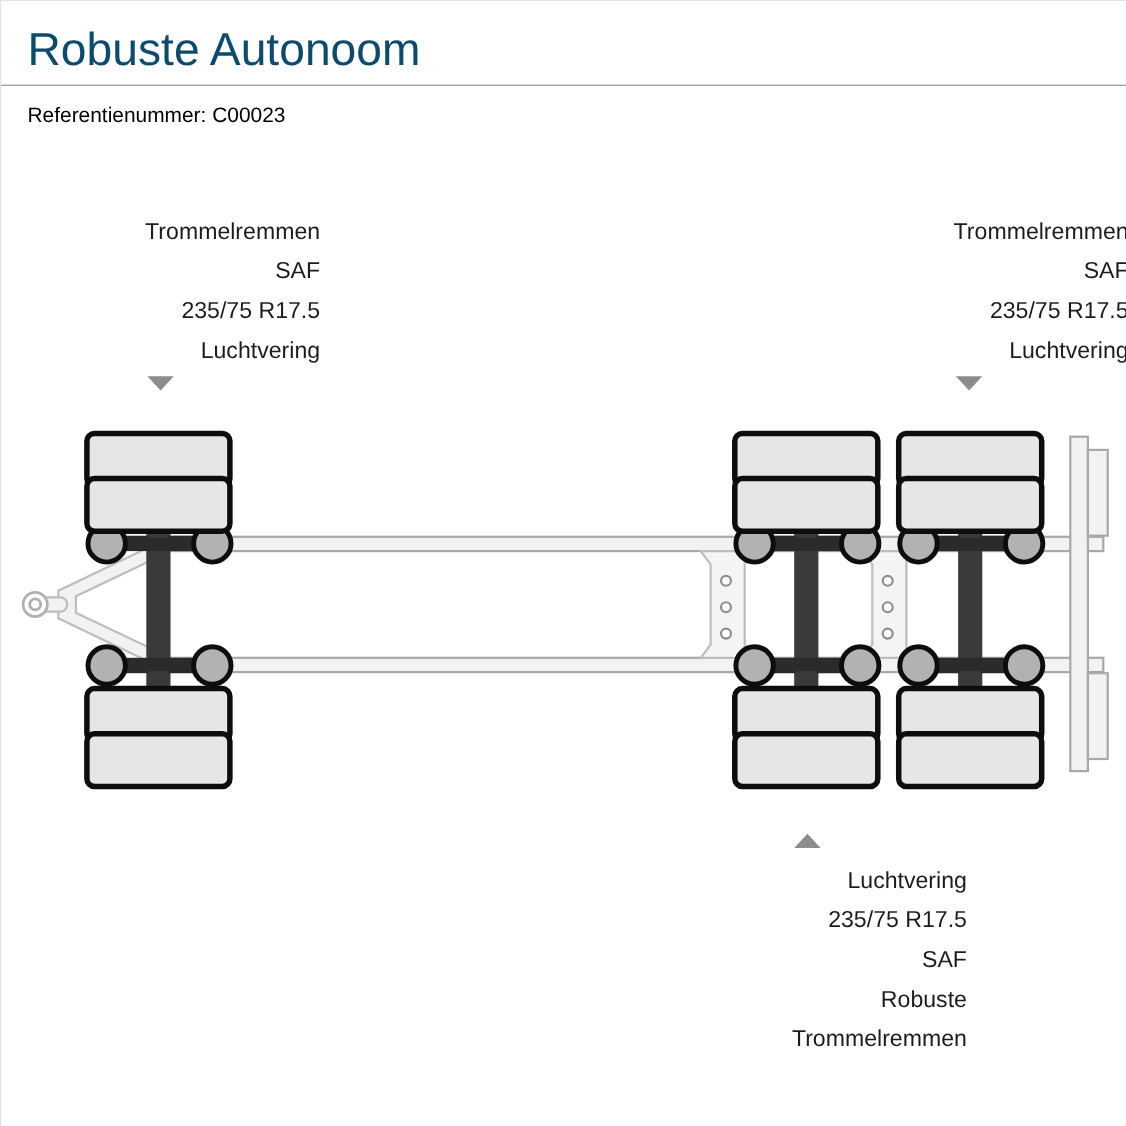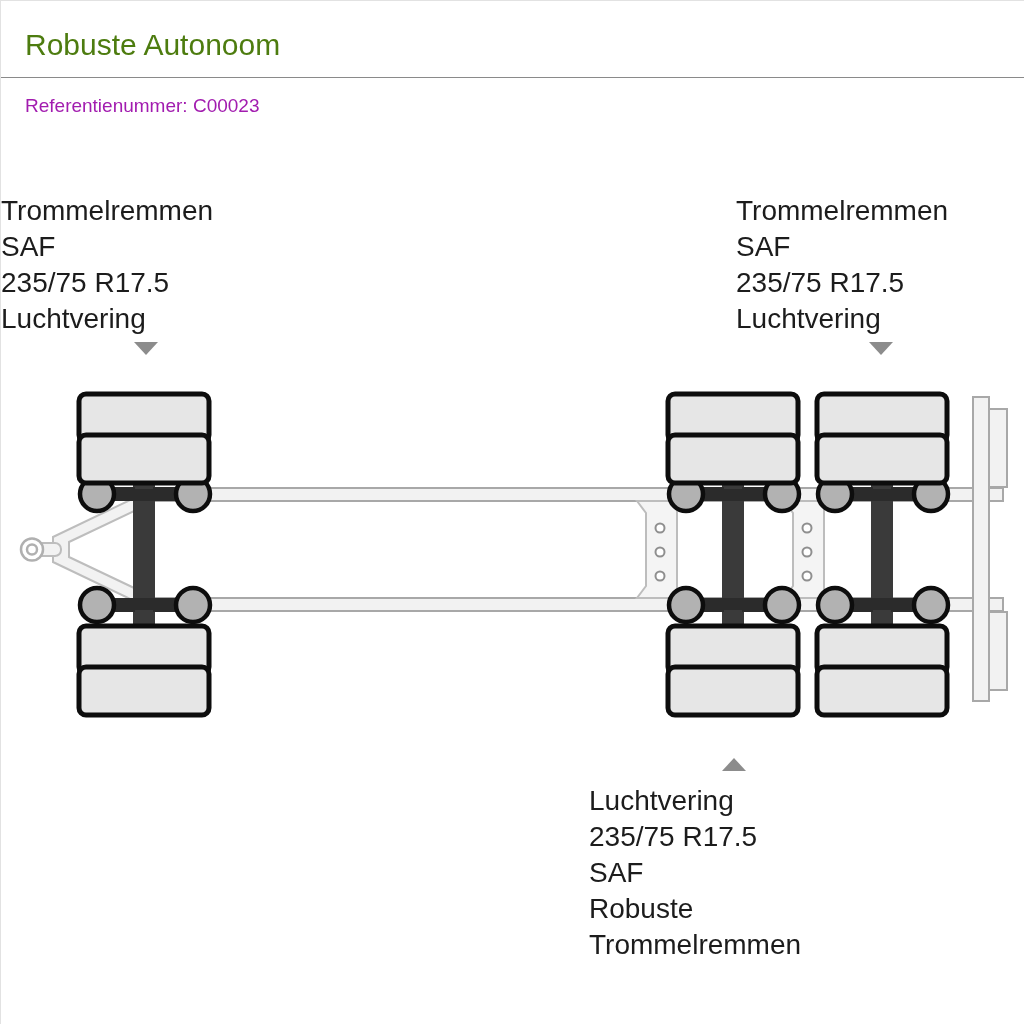--- a/index.html
+++ b/index.html
@@ -26,52 +26,52 @@
   
   #header {
     position: absolute;
     left: 0; top: 0;
     width: 1024px;
   }
   #page-title {
     position: absolute;
     left: 24px;
     top: 22px;
-    font-size: 30px;
+    font-size: 42px;
     font-weight: 400;
-    color: #4d7c0f;
+    color: #0c4a6e;
     line-height: 44px;
     letter-spacing: 0px;
     white-space: nowrap;
   }
   #header-rule {
     position: absolute;
     left: 0;
     top: 76px;
     width: 1024px;
     height: 1px;
     background: #8a8a8a;
   }
   #reference-line {
     position: absolute;
     left: 24px;
     top: 92px;
     font-size: 19px;
-    color: #a21caf;
+    color: #000000;
     line-height: 26px;
     white-space: nowrap;
   }
   #reference-line .ref-label { }
   #reference-line .ref-value { }
 
   
   .spec-label {
     position: absolute;
-    text-align: left;
-    font-size: 28px;
+    text-align: right;
+    font-size: 21px;
     line-height: 36px;
     color: #1c1c1c;
     white-space: nowrap;
   }
   .spec-label .spec-line { display: block; }
 
   #label-front  { left: 0px;   top: 192px; width: 290px; }
   #label-rear   { left: 735px; top: 192px; width: 290px; }
   #label-bottom { left: 588px; top: 782px; width: 290px; }
 

